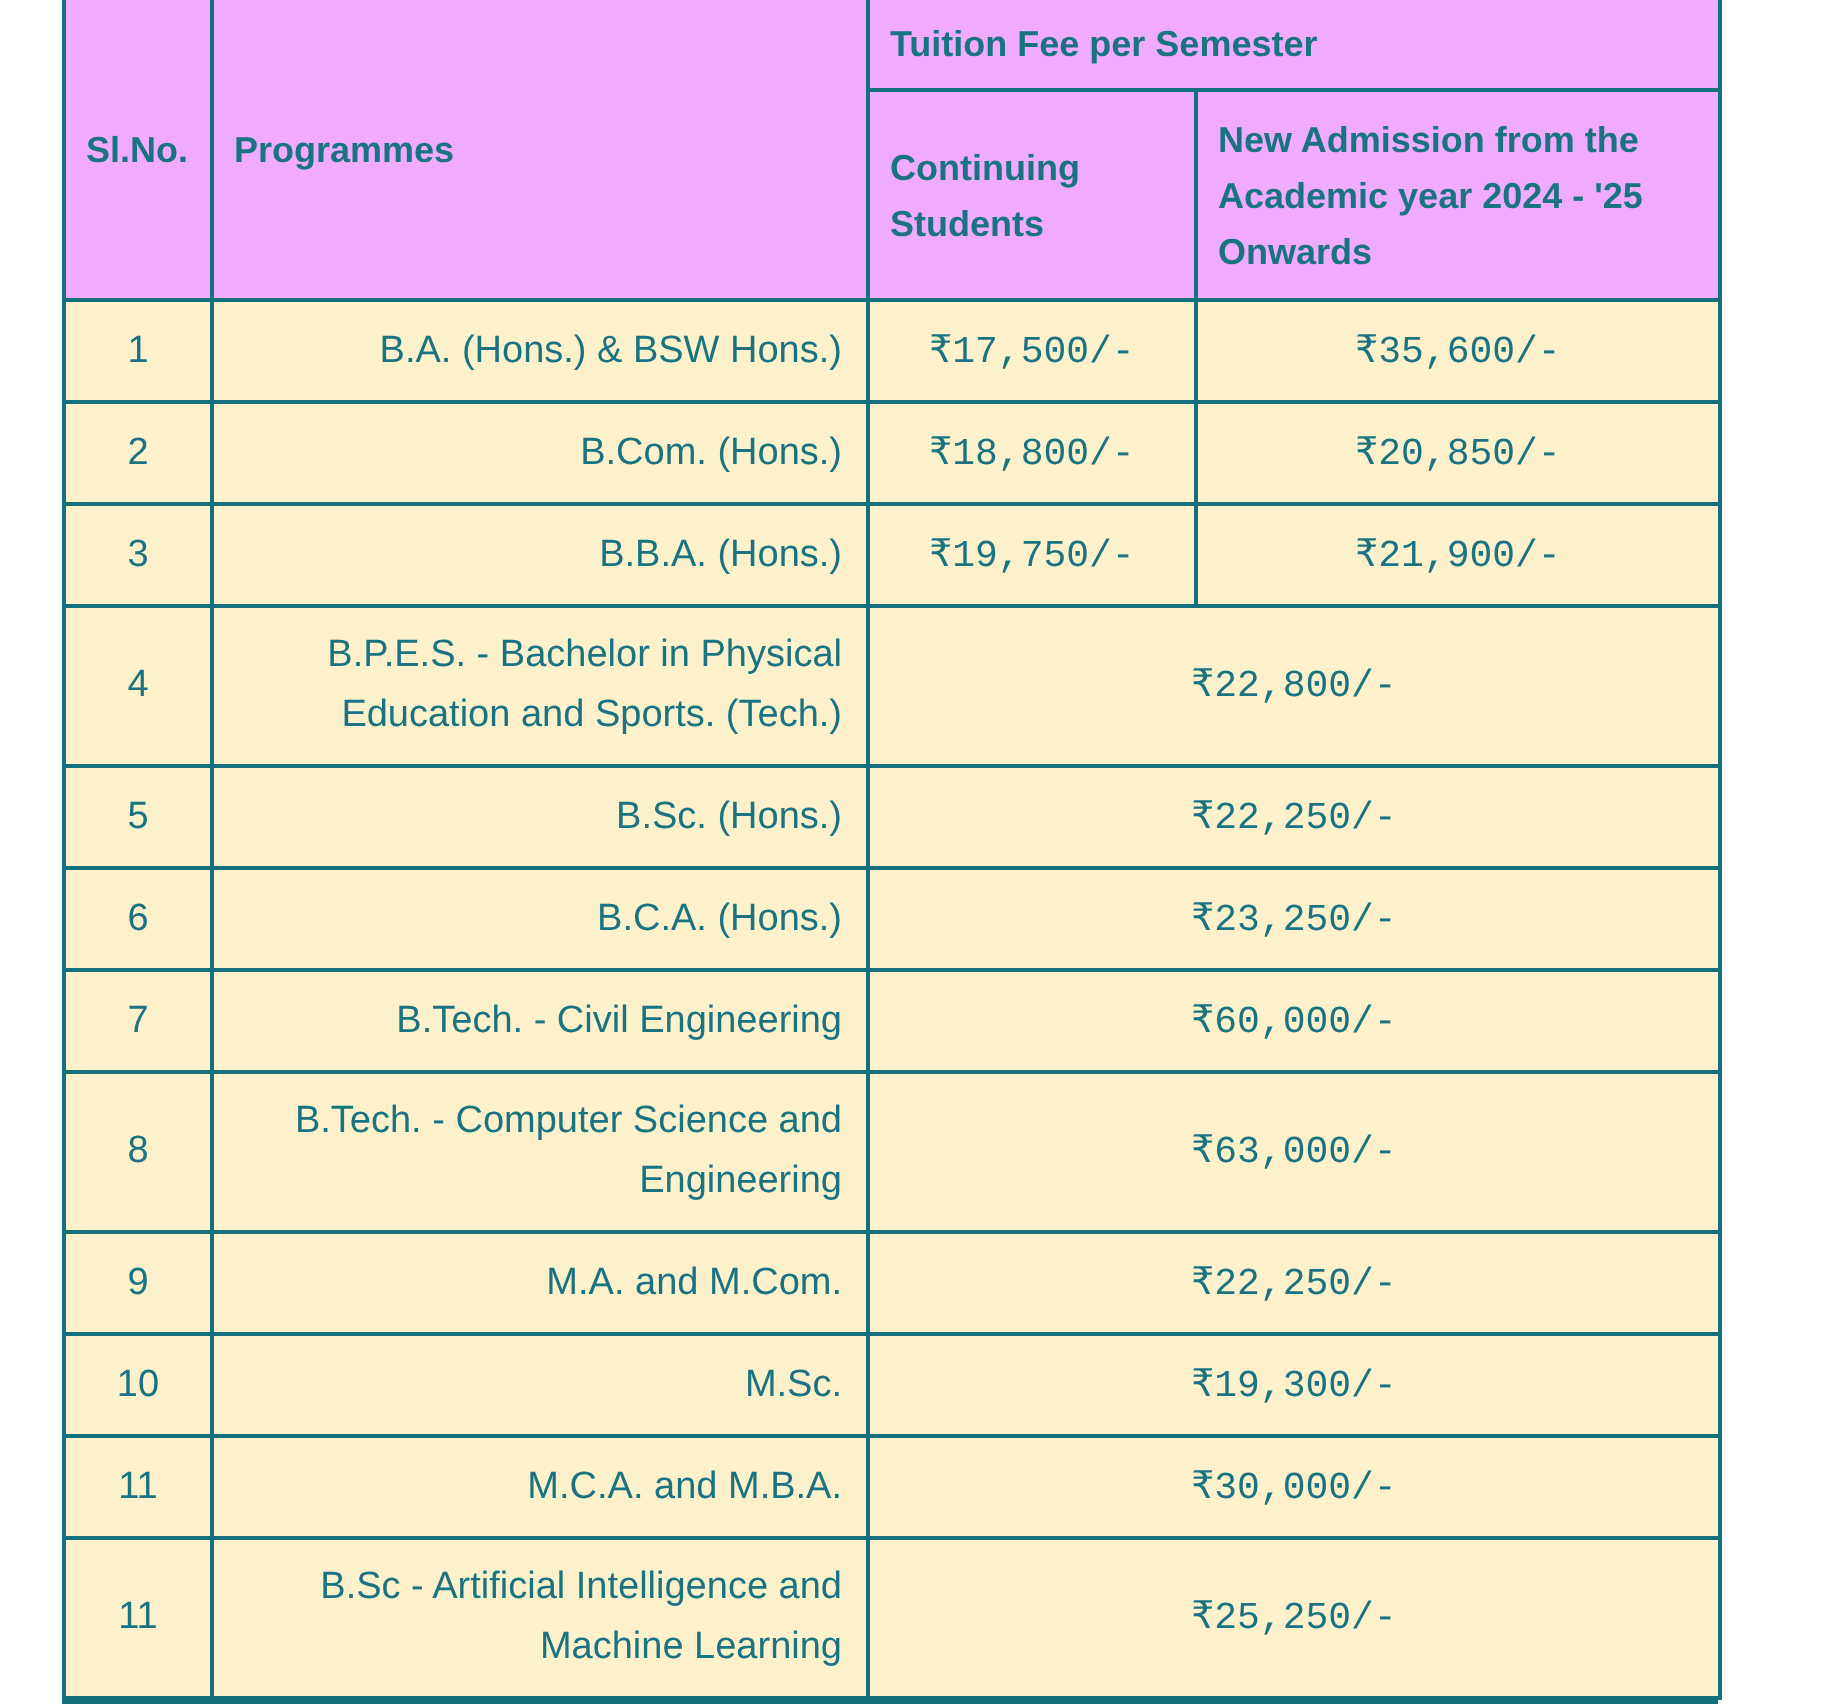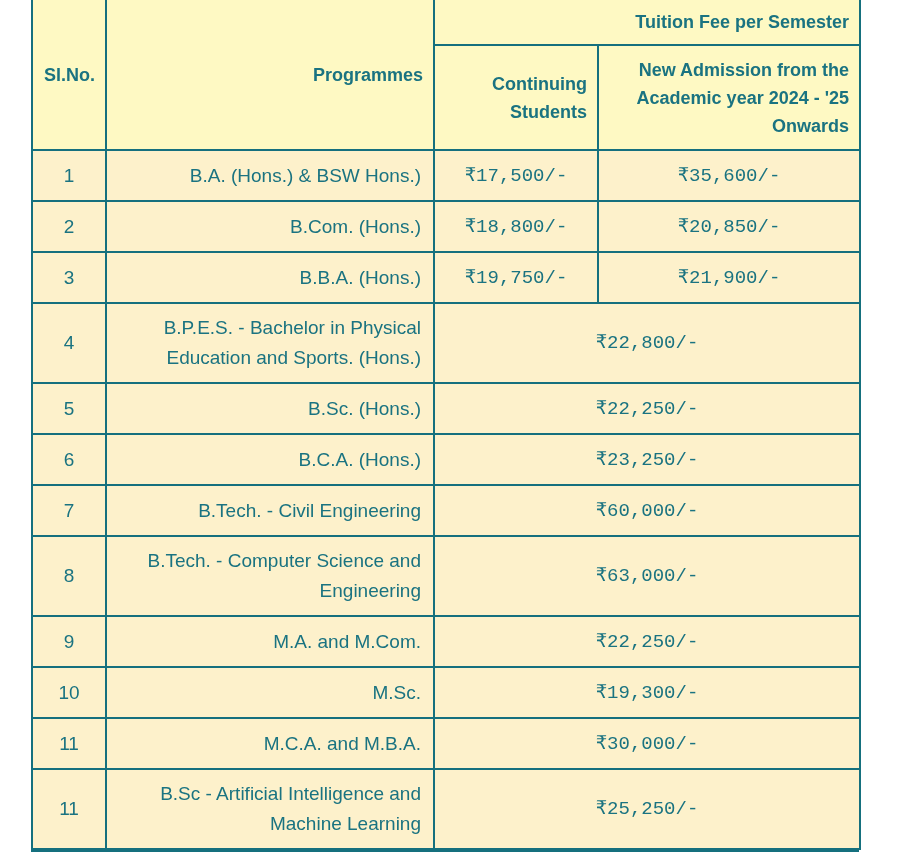--- a/index.html
+++ b/index.html
@@ -20,26 +20,26 @@
   }
   table.fee-table {
     border-collapse: collapse;
     table-layout: fixed;
     width: 828px;
   }
   th, td {
     border: 2px solid #15707e;
   }
   th {
-    background: #fef9c3;
+    background: #f0abfc;
     color: #1a7381;
     font-weight: bold;
     font-size: 18px;
     line-height: 28px;
-    text-align: right;
+    text-align: left;
     vertical-align: middle;
     padding: 6px 10px;
   }
   th.group { height: 46px; padding: 2px 10px; }
   th.sub   { height: 105px; }
   td {
     background: #fdf1cb;
     color: #1a7381;
     font-size: 19px;
     line-height: 30px;
@@ -95,21 +95,21 @@
           <td class="cell-fee">₹20,850/-</td>
         </tr>
         <tr>
           <td class="cell-sl">3</td>
           <td class="cell-prog">B.B.A. (Hons.)</td>
           <td class="cell-fee">₹19,750/-</td>
           <td class="cell-fee">₹21,900/-</td>
         </tr>
         <tr>
           <td class="cell-sl">4</td>
-          <td class="cell-prog">B.P.E.S. - Bachelor in Physical Education and Sports. (Hons.)</td>
+          <td class="cell-prog">B.P.E.S. - Bachelor in Physical Education and Sports. (Tech.)</td>
           <td class="cell-fee" colspan="2">₹22,800/-</td>
         </tr>
         <tr>
           <td class="cell-sl">5</td>
           <td class="cell-prog">B.Sc. (Hons.)</td>
           <td class="cell-fee" colspan="2">₹22,250/-</td>
         </tr>
         <tr>
           <td class="cell-sl">6</td>
           <td class="cell-prog">B.C.A. (Hons.)</td>

